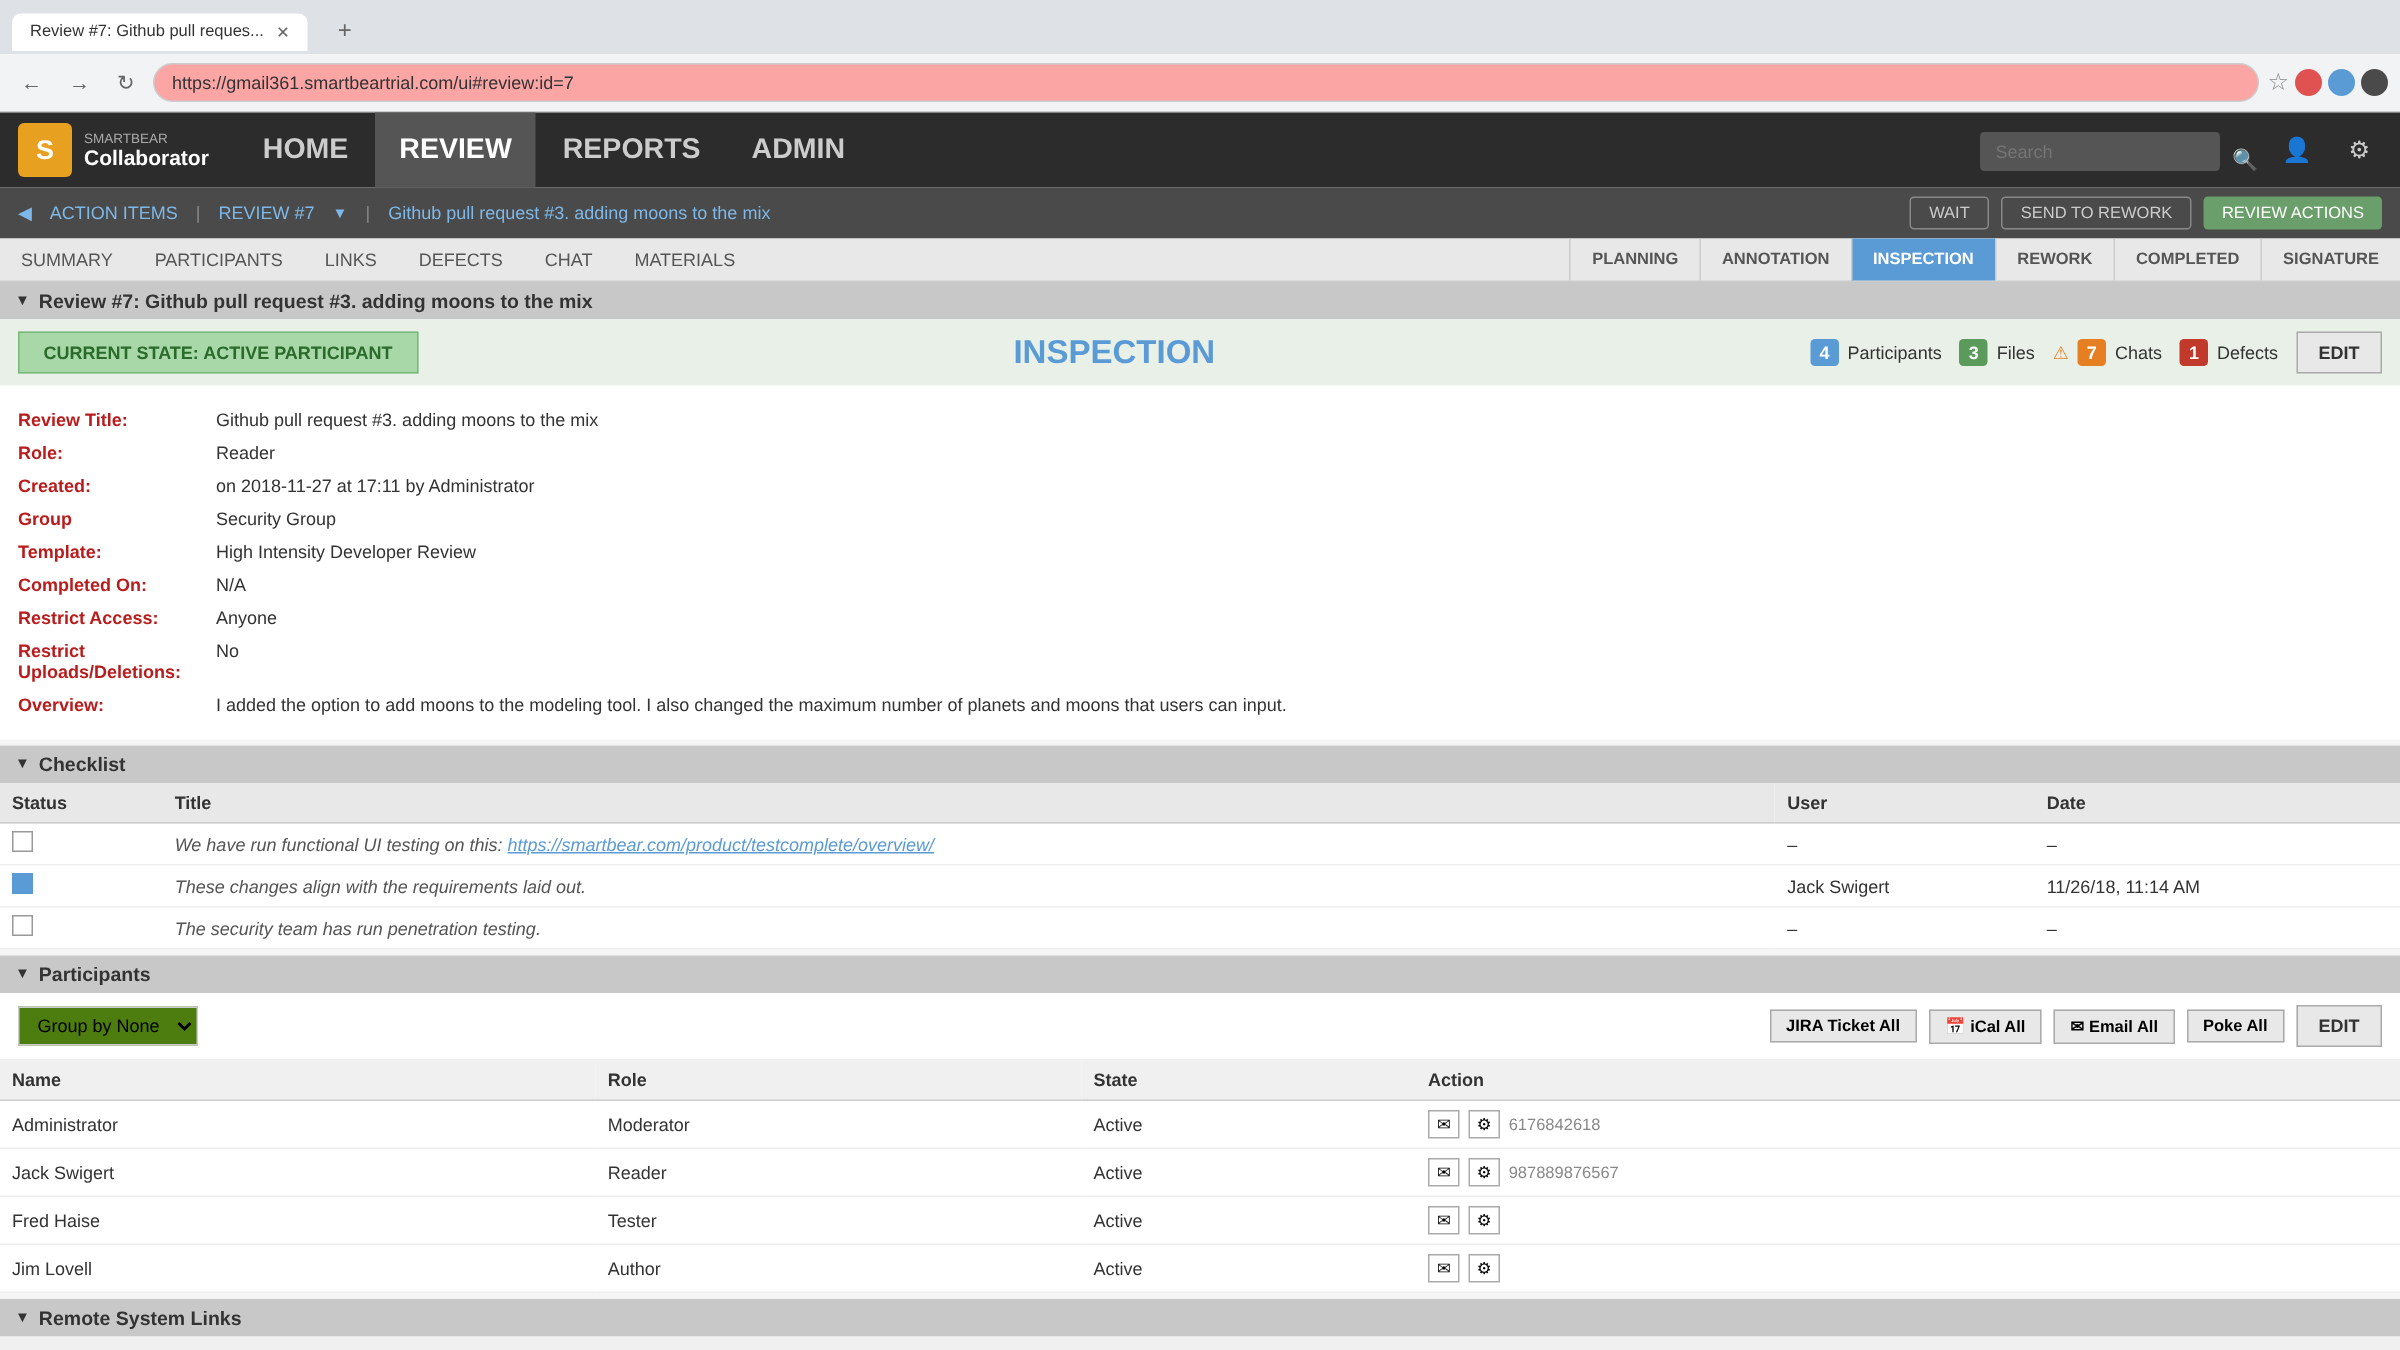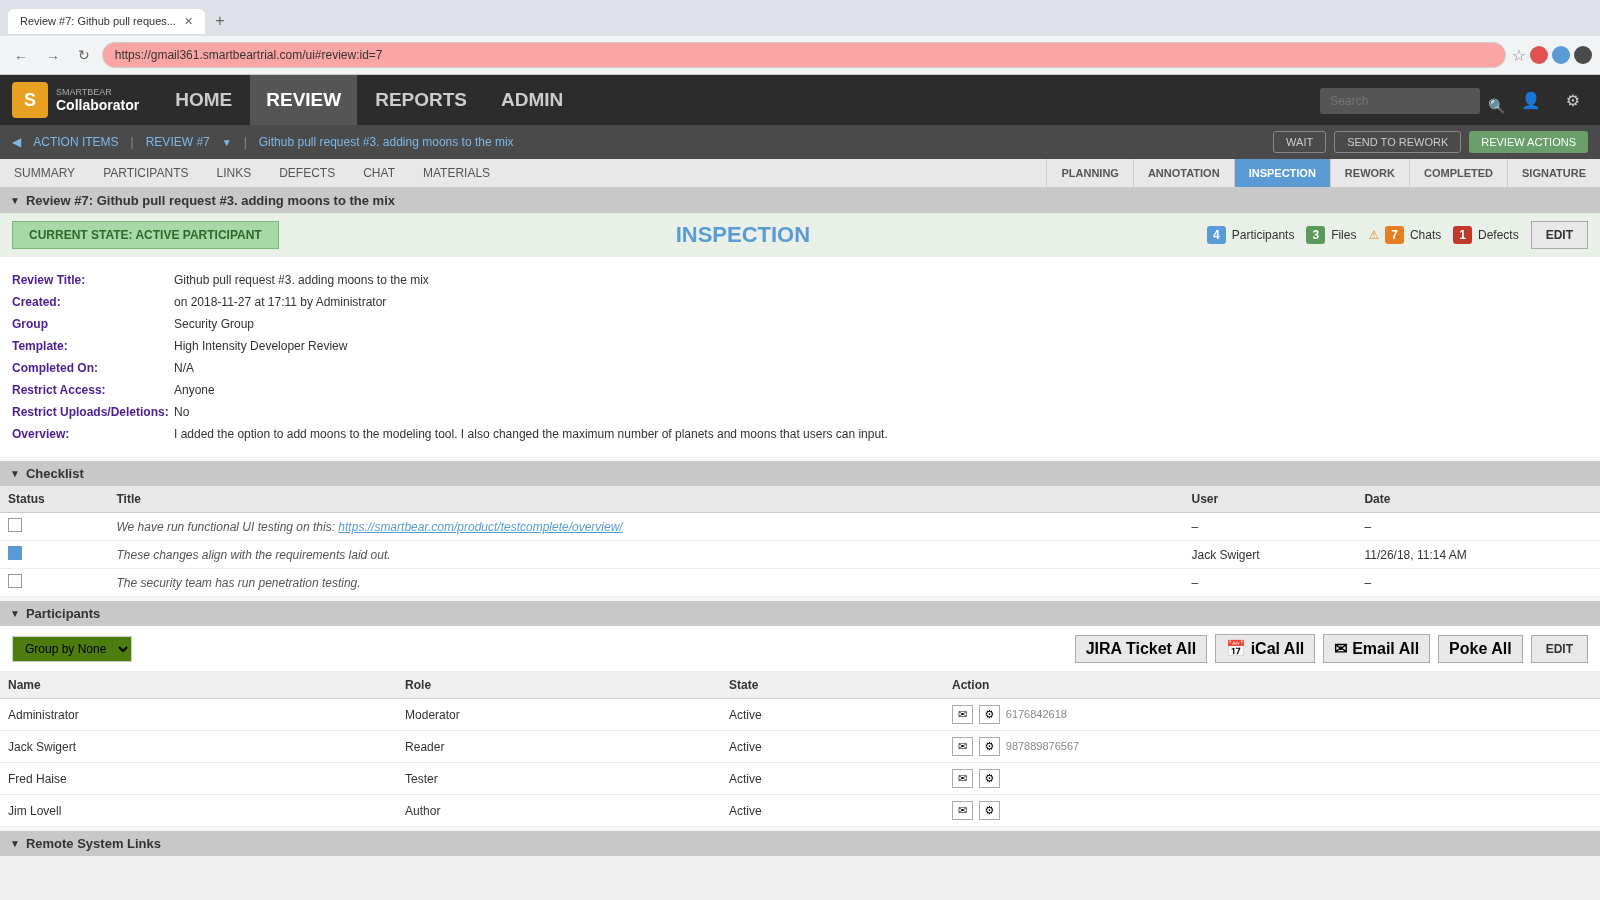--- a/index.html
+++ b/index.html
@@ -1,20 +1,20 @@
 <!DOCTYPE html>
 <html><head>
   <meta charset="utf-8">
   <style>
     * { box-sizing: border-box; margin: 0; padding: 0; }
     body { font-family: Arial, sans-serif; font-size: 12px; background: #f0f0f0; color: #333; }
 
     
     .browser-chrome { background: #f1f3f4; border-bottom: 1px solid #ccc; }
-    .tab-bar { display: flex; align-items: center; padding: 6px 8px 0; background: #dee1e6; }
+    .tab-bar { display: flex; align-items: center; padding: 6px 8px 0; background: #dee1e6; gap: 10px; }
     .tab { display: flex; align-items: center; background: #fff; padding: 6px 12px; border-radius: 6px 6px 0 0; font-size: 12px; gap: 8px; max-width: 200px; }
     .tab-close { cursor: pointer; color: #666; font-size: 11px; }
     .new-tab { background: none; border: none; padding: 6px 10px; cursor: pointer; font-size: 16px; color: #666; }
     .address-bar { display: flex; align-items: center; padding: 6px 8px; gap: 6px; background: #f1f3f4; }
     .nav-btn { background: none; border: none; cursor: pointer; color: #666; font-size: 14px; padding: 4px 6px; }
     .url-box { flex: 1; background: #fca5a5; border: 1px solid #ccc; border-radius: 20px; padding: 5px 12px; font-size: 12px; color: #333; }
     .browser-actions { display: flex; gap: 4px; align-items: center; }
 
     
     .app-header { background: #2c2c2c; display: flex; align-items: center; padding: 0 12px; height: 50px; }
@@ -61,39 +61,39 @@
     .stat-badge { border-radius: 3px; padding: 2px 6px; color: #fff; font-weight: bold; font-size: 12px; }
     .stat-badge.blue { background: #5b9bd5; }
     .stat-badge.green { background: #5a9a5a; }
     .stat-badge.red { background: #c0392b; }
     .stat-badge.orange { background: #e67e22; }
     .edit-btn { background: #e8e8e8; border: 1px solid #aaa; color: #333; padding: 6px 14px; font-size: 12px; font-weight: bold; cursor: pointer; text-transform: uppercase; }
 
     
     .info-table { padding: 12px 12px; background: #fff; }
     .info-row { display: flex; padding: 4px 0; font-size: 12px; }
-    .info-label { width: 162px; font-weight: bold; color: #4c1d95; flex-shrink: 0; }
+    .info-label { width: 132px; font-weight: bold; color: #b91c1c; flex-shrink: 0; }
     .info-value { color: #333; }
 
     
     .checklist-section { background: #fff; margin-top: 4px; }
     .checklist-table { width: 100%; border-collapse: collapse; }
     .checklist-table th { background: #e8e8e8; padding: 6px 8px; text-align: left; font-size: 12px; font-weight: bold; border-bottom: 1px solid #ccc; }
     .checklist-table td { padding: 5px 8px; border-bottom: 1px solid #eee; font-size: 12px; }
     .check-box { width: 14px; height: 14px; border: 1px solid #999; display: inline-block; background: #fff; }
     .check-box.checked { background: #5b9bd5; border-color: #5b9bd5; }
     .italic-text { font-style: italic; color: #555; }
     .link-text { color: #5b9bd5; text-decoration: underline; cursor: pointer; }
 
     
     .participants-section { background: #fff; margin-top: 4px; }
     .participants-toolbar { display: flex; align-items: center; padding: 8px 12px; gap: 8px; border-bottom: 1px solid #eee; }
     .group-select { border: 1px solid #ccc; padding: 4px 8px; font-size: 12px; background: #4d7c0f; }
     .toolbar-spacer { flex: 1; }
-    .action-btn { background: #e8e8e8; border: 1px solid #aaa; padding: 4px 10px; font-size: 16px; cursor: pointer; font-weight: bold; }
+    .action-btn { background: #e8e8e8; border: 1px solid #aaa; padding: 4px 10px; font-size: 11px; cursor: pointer; font-weight: bold; }
     .participants-table { width: 100%; border-collapse: collapse; }
     .participants-table th { background: #f0f0f0; padding: 6px 8px; text-align: left; font-size: 12px; font-weight: bold; border-bottom: 1px solid #ccc; }
     .participants-table td { padding: 6px 8px; border-bottom: 1px solid #eee; font-size: 12px; }
     .icon-btn { background: none; border: 1px solid #aaa; padding: 2px 5px; cursor: pointer; font-size: 11px; margin-right: 2px; }
     .phone-text { color: #888; font-size: 11px; }
 
     
     .remote-section { background: #fff; margin-top: 4px; }
 
     .warning-icon { color: #e67e22; font-size: 12px; }
@@ -211,20 +211,24 @@
         <button class="edit-btn">EDIT</button>
       </div>
     </div>
 
     <div class="info-table">
       <div class="info-row">
         <span class="info-label">Review Title:</span>
         <span class="info-value">Github pull request #3. adding moons to the mix</span>
       </div>
       <div class="info-row">
+        <span class="info-label">Role:</span>
+        <span class="info-value">Reader</span>
+      </div>
+      <div class="info-row">
         <span class="info-label">Created:</span>
         <span class="info-value">on 2018-11-27 at 17:11 by Administrator</span>
       </div>
       <div class="info-row">
         <span class="info-label">Group</span>
         <span class="info-value">Security Group</span>
       </div>
       <div class="info-row">
         <span class="info-label">Template:</span>
         <span class="info-value">High Intensity Developer Review</span>

